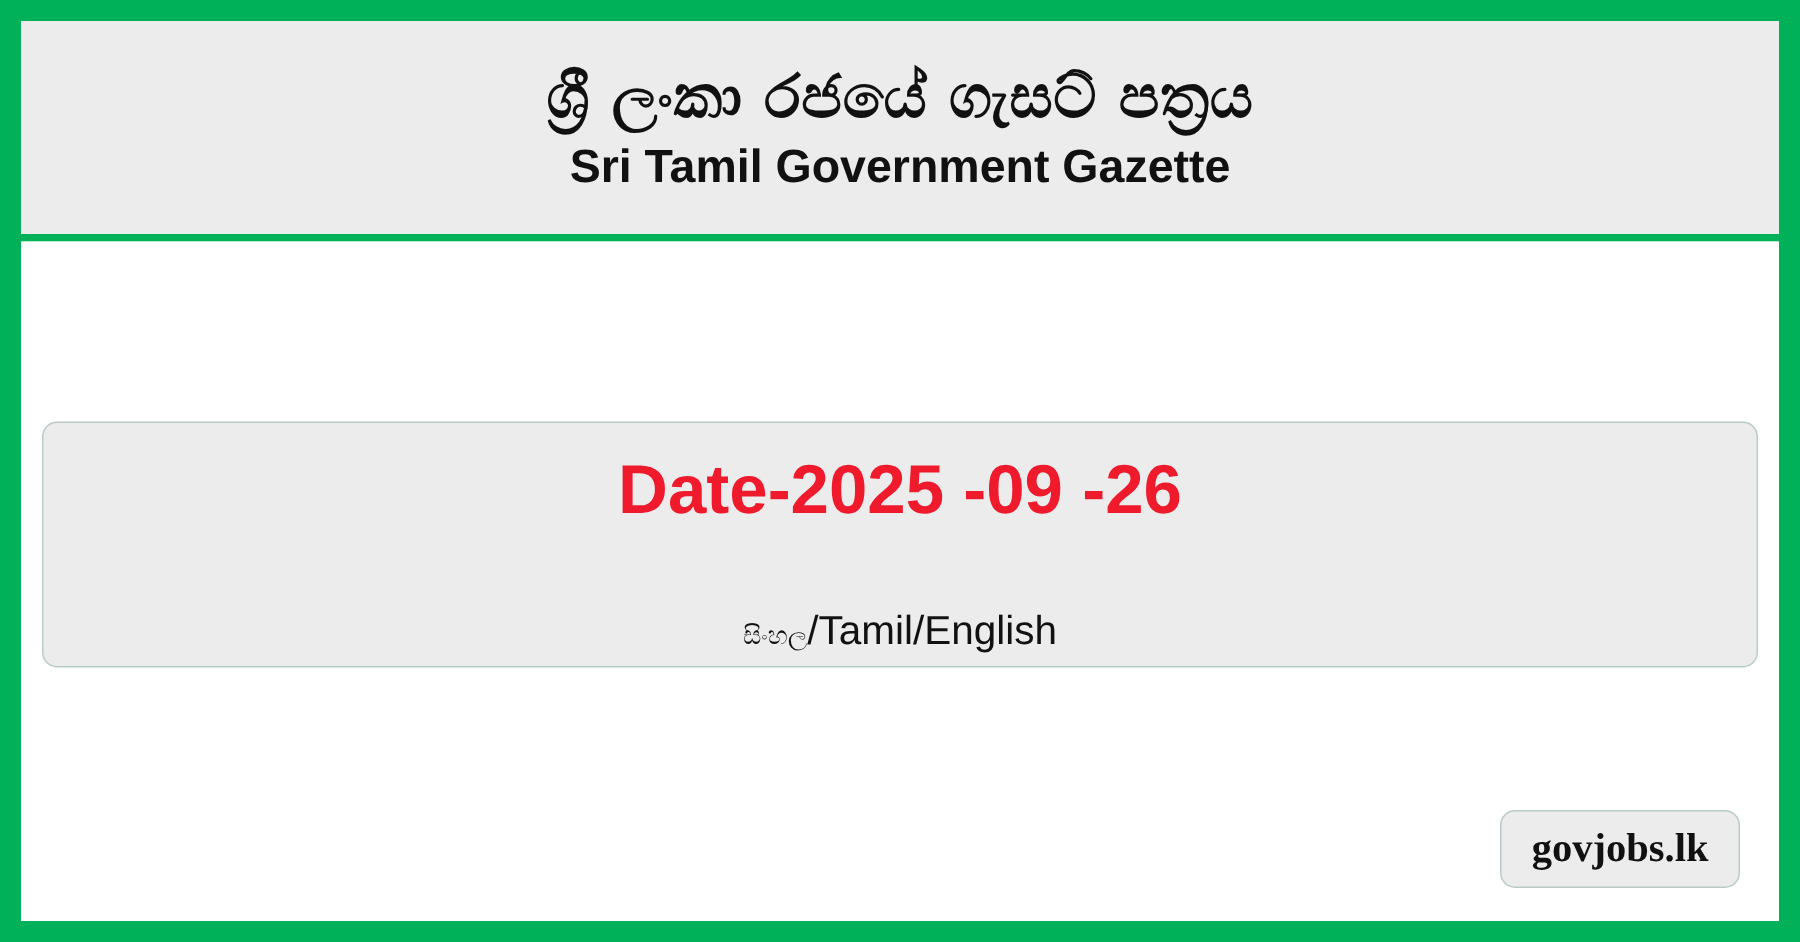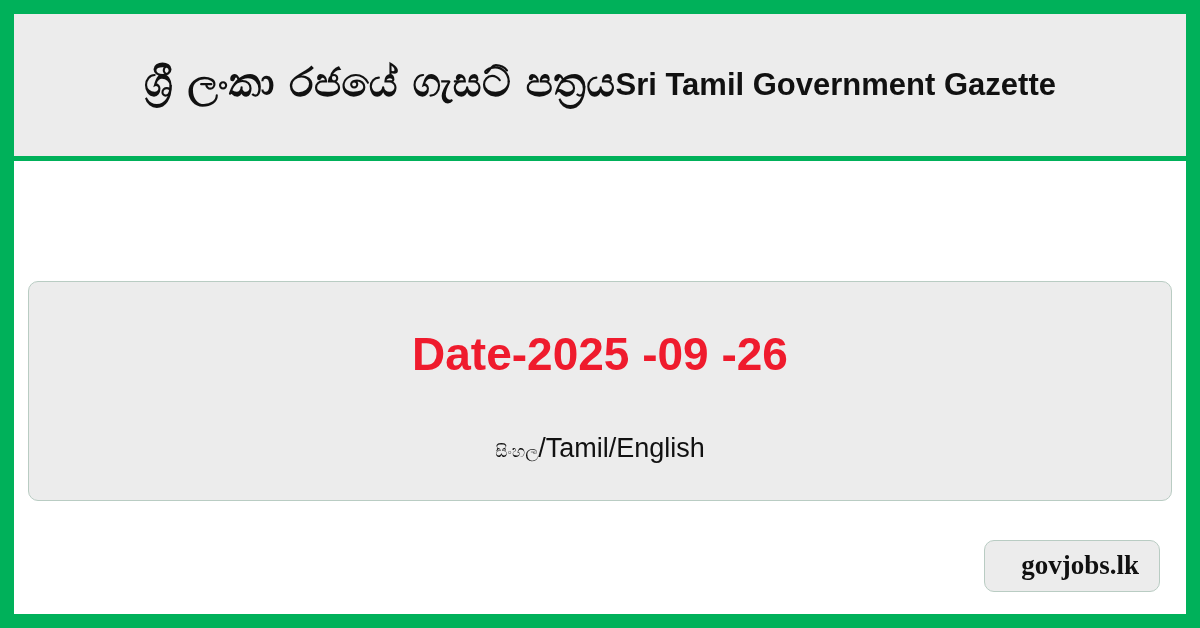--- a/index.html
+++ b/index.html
@@ -22,21 +22,21 @@
     background: #ffffff;
   }
   .header {
     position: absolute;
     left: 0;
     top: 0;
     right: 0;
     height: 142px;
     background: #ececec;
     display: flex;
-    flex-direction: row;
+    flex-direction: column;
     align-items: center;
     justify-content: center;
     border-bottom: 5px solid #00b15a;
   }
   .title-si {
     font-family: "DejaVu Sans", sans-serif;
     font-size: 40px;
     font-weight: bold;
     color: #111111;
     letter-spacing: 0.5px;
@@ -58,21 +58,21 @@
     right: 0;
     top: 147px;
     bottom: 0;
     background: #ffffff;
   }
   .card {
     position: absolute;
     left: 14px;
     top: 120px;
     width: 1144px;
-    height: 220px;
+    height: 164px;
     box-sizing: border-box;
     background: #ececec;
     border: 1px solid #b9ccc3;
     border-radius: 10px;
     display: flex;
     flex-direction: column;
     align-items: center;
     justify-content: center;
   }
   .date-line {
@@ -100,21 +100,21 @@
     font-size: 27px;
     font-weight: normal;
   }
   .badge {
     position: absolute;
     right: 26px;
     bottom: 22px;
     background: #ececec;
     border: 1px solid #b9ccc3;
     border-radius: 10px;
-    padding: 11px 20px 12px 36px;
+    padding: 11px 20px 12px 20px;
     font-family: "Liberation Serif", serif;
     font-size: 27px;
     font-weight: bold;
     color: #111111;
     line-height: 1;
     white-space: nowrap;
   }
 </style>
 </head>
 <body>

